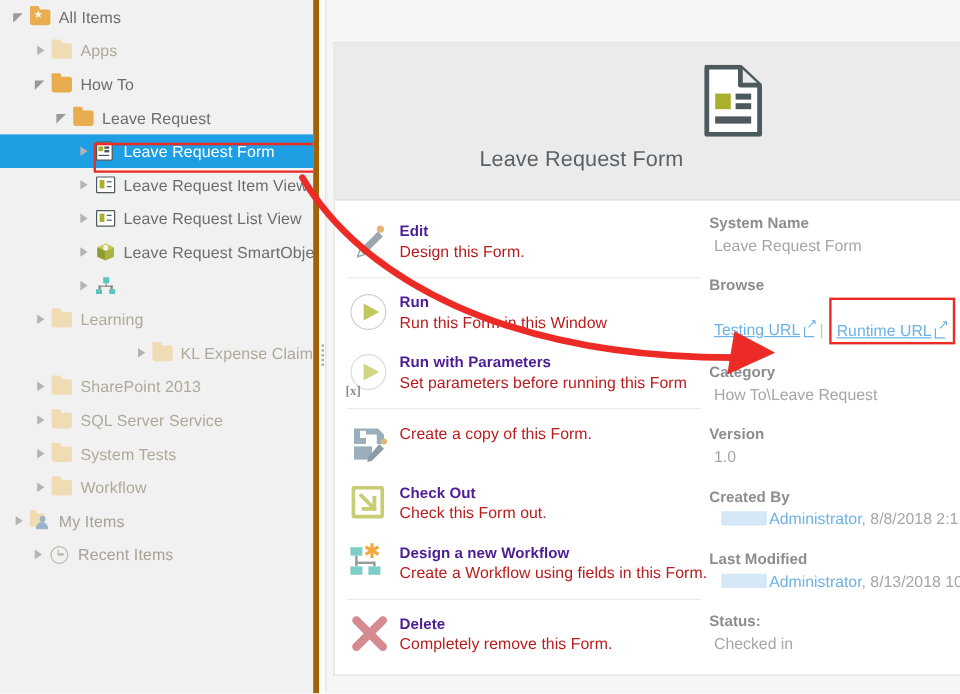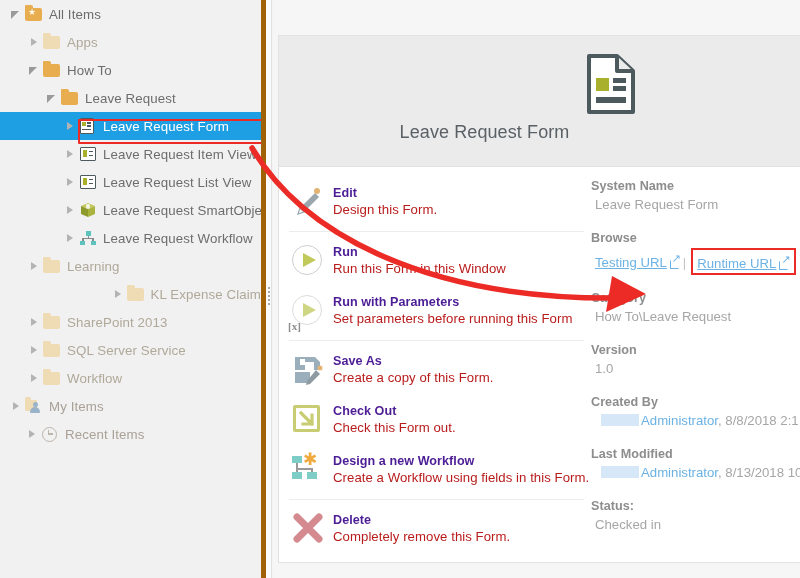--- a/index.html
+++ b/index.html
@@ -391,21 +391,21 @@
   }
   .ext-ic::after {
     content:"\2197"; position:absolute; left:2px; top:-4px;
     font-size:11px; color:#6cb2e4; line-height:11px;
   }
   #browse-row { padding-left: 4px; white-space: nowrap; }
   .sep { color: #c4c4c4; font-size: 13px; padding: 0 2px; }
   #runtime-box {
     display: inline-block;
     border: 2.5px solid #ec2b26;
-    padding: 4px 4px 0px 4px;
+    padding: 16px 4px 0px 4px;
     margin-left: 3px;
     position: relative;
     top: 1px;
   }
   .redact {
     display: inline-block;
     width: 38px; height: 12px;
     background: #d6e8f7;
     vertical-align: -1px;
     margin-right: 2px;
@@ -508,21 +508,20 @@
             <span class="i-wf">
               <i class="v"></i>
               <i class="h"></i>
               <i class="d1"></i>
               <i class="d2"></i>
               <i class="n1"></i>
               <i class="n2"></i>
               <i class="n3"></i>
             </span>
           </span>
-          <span class="lbl">Leave Request Workflow</span>
         </div>
         <div class="tree-row dim" style="padding-left: 26px;">
           <span class="twisty tw-collapsed"></span>
           <span class="ic">
             <span class="folder pale"></span>
           </span>
           <span class="lbl">Learning</span>
         </div>
         <div class="tree-row dim" style="padding-left: 26px; justify-content: flex-end;">
           <span class="twisty tw-collapsed"></span>
@@ -537,20 +536,27 @@
             <span class="folder pale"></span>
           </span>
           <span class="lbl">SharePoint 2013</span>
         </div>
         <div class="tree-row dim" style="padding-left: 26px;">
           <span class="twisty tw-collapsed"></span>
           <span class="ic">
             <span class="folder pale"></span>
           </span>
           <span class="lbl">SQL Server Service</span>
+        </div>
+        <div class="tree-row dim" style="padding-left: 26px;">
+          <span class="twisty tw-collapsed"></span>
+          <span class="ic">
+            <span class="folder pale"></span>
+          </span>
+          <span class="lbl">System Tests</span>
         </div>
         <div class="tree-row dim" style="padding-left: 26px;">
           <span class="twisty tw-collapsed"></span>
           <span class="ic">
             <span class="folder pale"></span>
           </span>
           <span class="lbl">Workflow</span>
         </div>
         <div class="tree-row dim2" style="padding-left: 8px;">
           <span class="twisty tw-collapsed"></span>
@@ -641,21 +647,20 @@
             <span class="aicon">
               <span class="ic-save"><svg width="32" height="32" viewBox="0 0 32 32">
                   <path d="M3 3 h20 l5 5 v8 h-6 v-8 h-9 v8 h-10 Z" fill="#9aafbb"></path>
                   <rect x="3" y="18" width="15" height="11" fill="#9aafbb"></rect>
                   <rect x="8" y="5" width="5" height="6" fill="#ffffff"></rect>
                   <path d="M24 16 L28 20 L18 30 L14 31 L15 27 Z" fill="#8e9ba3"></path>
                   <circle cx="28" cy="14" r="2.5" fill="#e3b473"></circle>
                 </svg></span>
             </span>
             <span class="atxt">
-              <div class="atitle">Save As</div>
               <div class="adesc">Create a copy of this Form.</div>
             </span>
           </div>
           <div class="act">
             <span class="aicon">
               <span class="ic-co">
                 <svg width="21" height="21" viewBox="0 0 21 21" style="position:absolute;left:0;top:0">
                   <path d="M5 5 L16 16 M16 7 L16 16 L7 16" stroke="#c8cd73" stroke-width="3.2" fill="none" stroke-linecap="square"></path>
                 </svg>
               </span>

